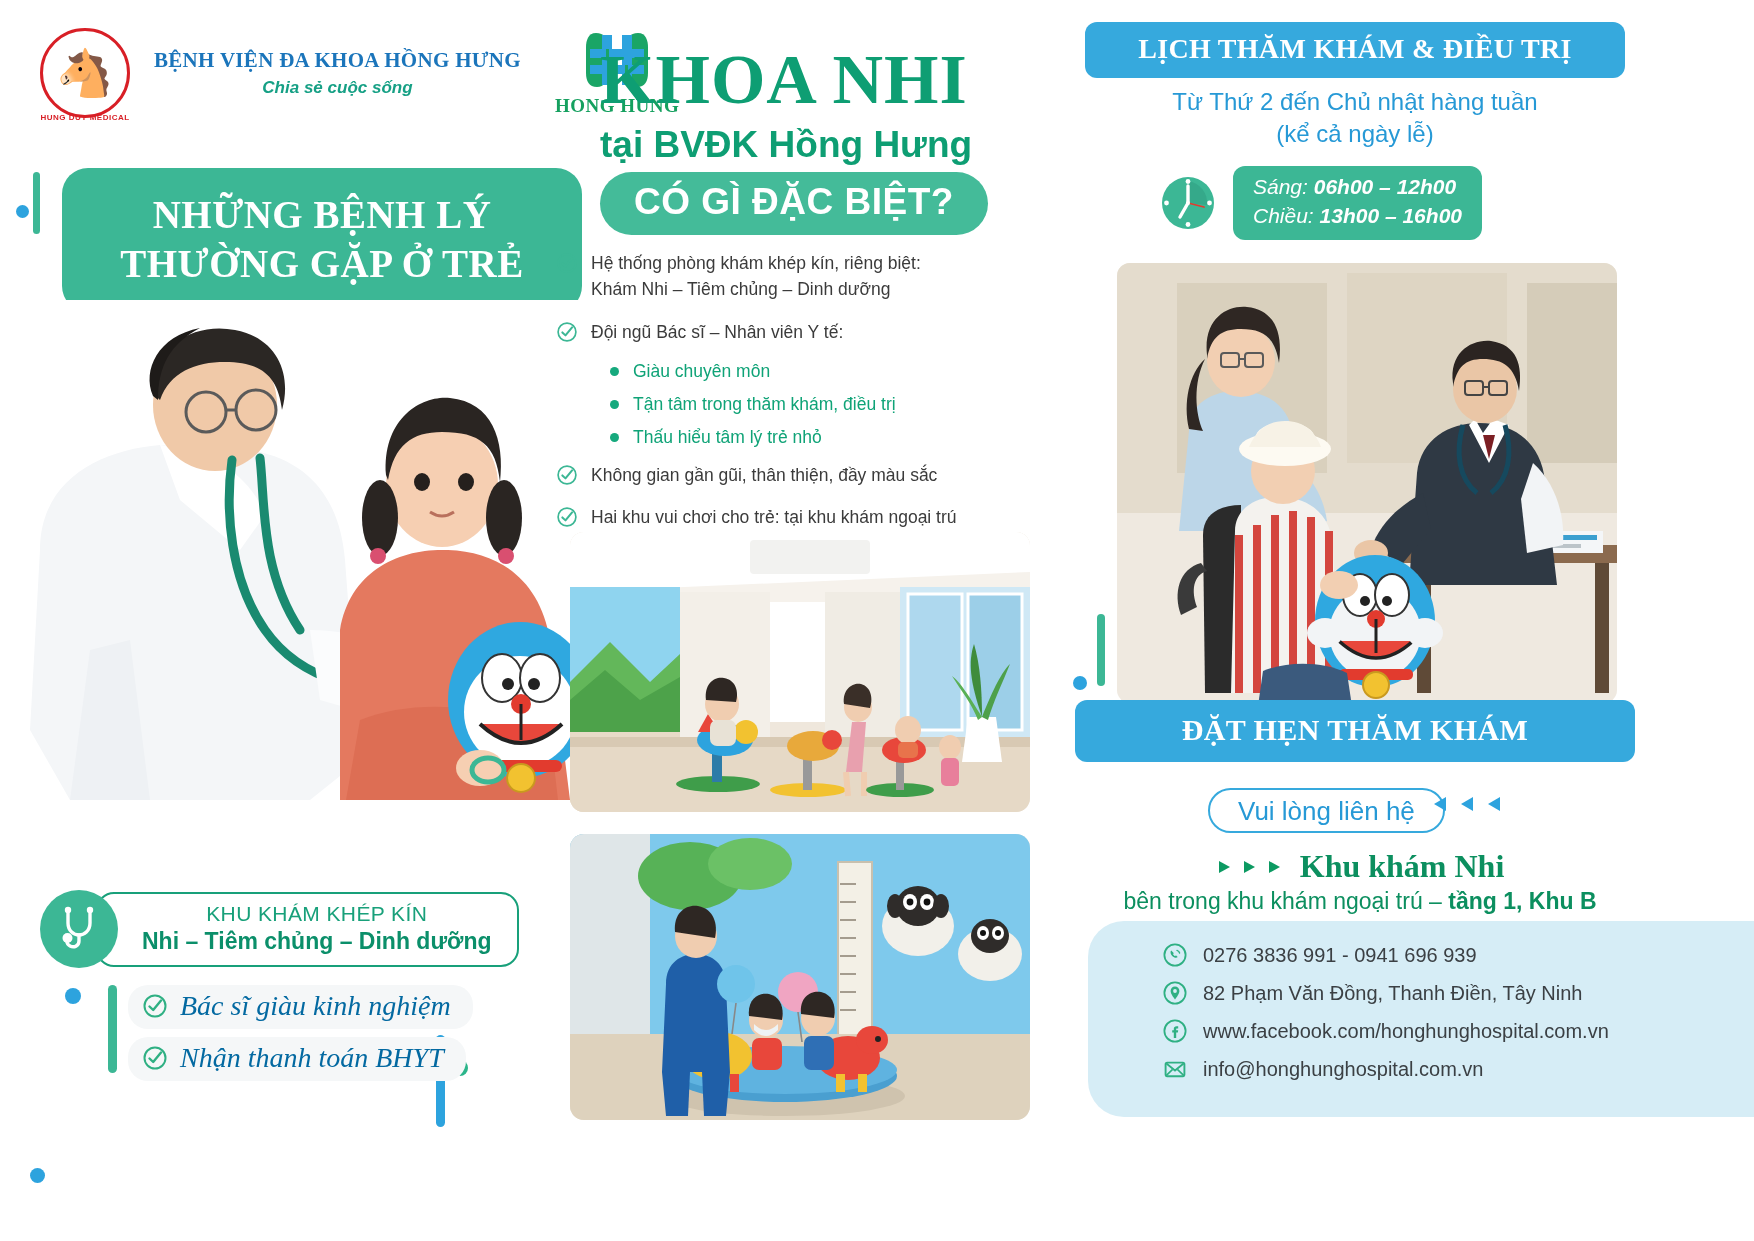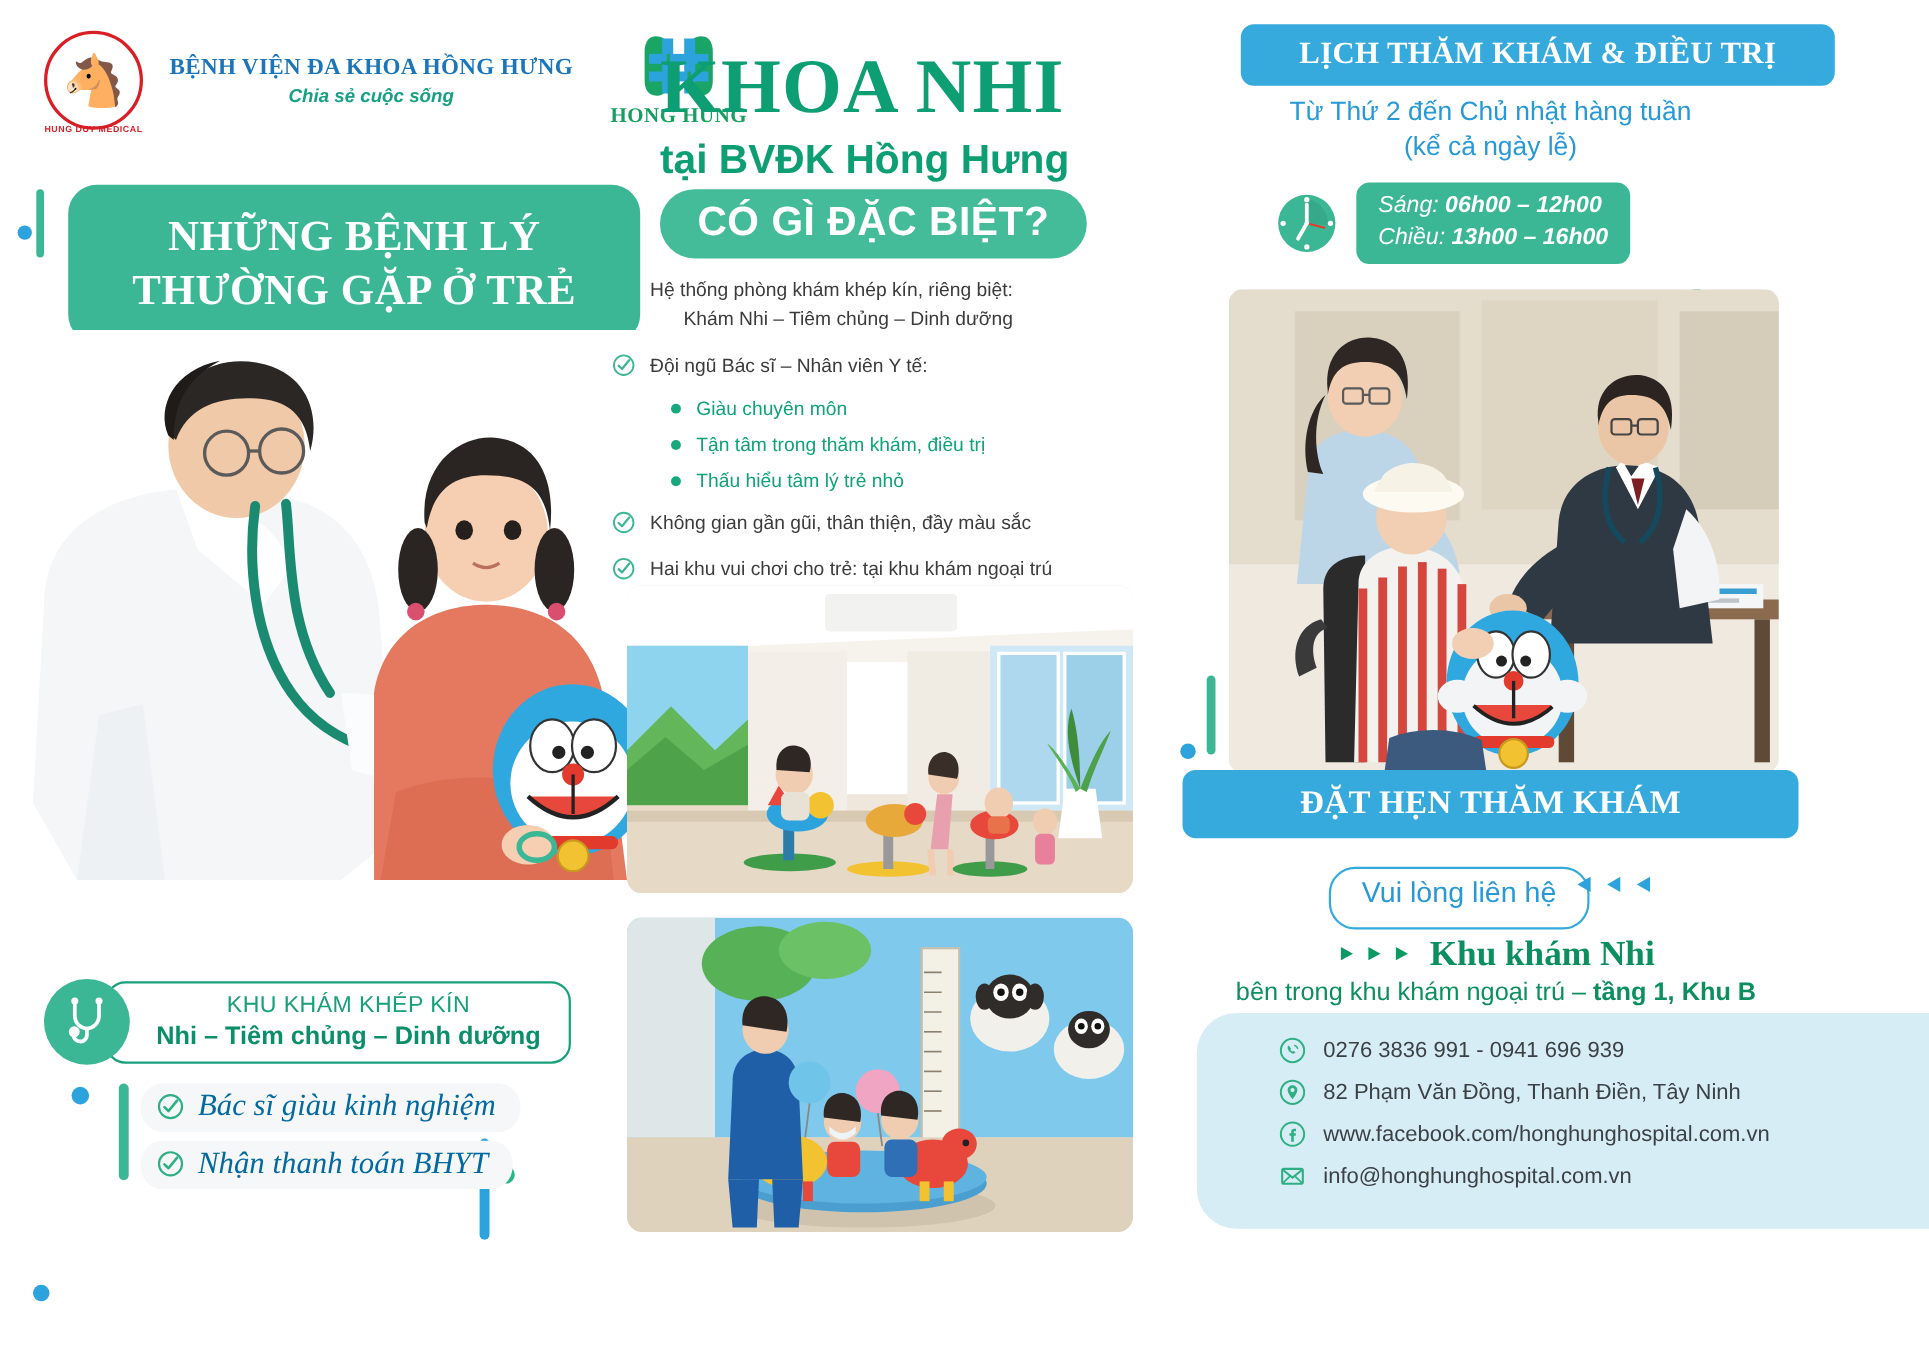--- a/index.html
+++ b/index.html
@@ -104,32 +104,32 @@
   .mid-title .t2 { font-size: 37px; color: #0e9e73; font-weight: bold; margin-top: 4px; }
   .mid-pill {
     position: absolute; left: 600px; top: 172px;
     background: #44bb99; border-radius: 34px;
     padding: 9px 34px 12px; display: inline-block;
   }
   .mid-pill span { color: #fff; font-size: 37px; font-weight: bold; letter-spacing: .5px; }
 
   .mid-list { position: absolute; left: 556px; top: 250px; width: 500px; }
   .mid-list .item { display: flex; gap: 13px; margin-bottom: 16px; }
-  .mid-list .item .txt { font-size: 17.5px; color: #3b3b3b; line-height: 1.5; text-align: right; }
+  .mid-list .item .txt { font-size: 17.5px; color: #3b3b3b; line-height: 1.5; }
   .sub-list { margin: 6px 0 14px 54px; }
   .sub-list .sub { display: flex; align-items: center; gap: 14px; margin-bottom: 12px; }
   .sub-list .sub .d { width: 9px; height: 9px; border-radius: 50%; background: #16a97d; flex: 0 0 auto; }
   .sub-list .sub .txt { font-size: 17.5px; color: #0fa377; }
 
   .mid-photo-1 { position: absolute; left: 570px; top: 532px; width: 460px; height: 280px; overflow: hidden; border-radius: 14px; }
   .mid-photo-2 { position: absolute; left: 570px; top: 834px; width: 460px; height: 286px; overflow: hidden; border-radius: 14px; }
 
   
   .right-banner {
-    position: absolute; left: 1128px; top: 22px; width: 540px;
+    position: absolute; left: 1085px; top: 22px; width: 540px;
     background: #36a9dd; border-radius: 12px; padding: 11px 10px 13px;
     text-align: center;
   }
   .right-banner span {
     font-family: "Liberation Serif", "DejaVu Serif", serif;
     font-weight: bold; color: #fff; font-size: 28px; letter-spacing: .3px;
   }
   .right-sched { position: absolute; left: 1085px; top: 86px; width: 540px; text-align: center; }
   .right-sched .l { font-size: 24px; color: #2699d6; line-height: 1.35; }
 
@@ -150,21 +150,21 @@
     position: absolute; left: 1075px; top: 700px; width: 560px;
     background: #36a9dd; border-radius: 12px; padding: 13px 10px 15px; text-align: center;
   }
   .dat-hen span {
     font-family: "Liberation Serif", "DejaVu Serif", serif;
     font-weight: bold; color: #fff; font-size: 30px; letter-spacing: .4px;
   }
 
   .vui-long {
     position: absolute; left: 1208px; top: 788px;
-    border: 2px solid #36a9dd; border-radius: 24px; padding: 6px 28px 16px;
+    border: 2px solid #36a9dd; border-radius: 24px; padding: 6px 28px 4px;
   }
   .vui-long span { font-size: 26px; color: #2699d6; }
   .tri-left { position: absolute; left: 1432px; top: 795px; display: flex; gap: 9px; }
 
   .khu-kham-nhi { position: absolute; left: 1080px; top: 848px; width: 560px; text-align: center; }
   .kkn-line1 { display: flex; align-items: center; justify-content: center; gap: 10px; }
   .kkn-tris { display: flex; gap: 9px; margin-right: 8px; }
   .kkn-title {
     font-family: "Liberation Serif", "DejaVu Serif", serif;
     font-weight: bold; font-size: 32px; color: #0c8f5f;

